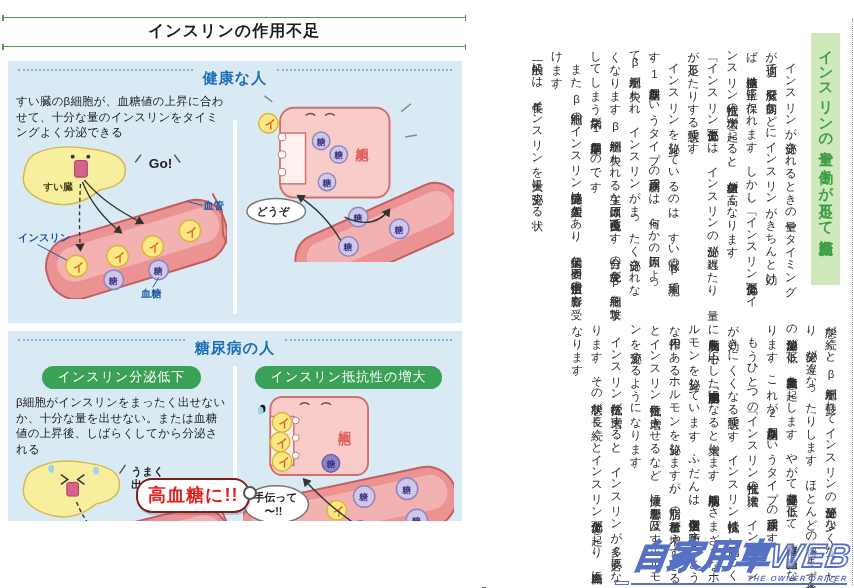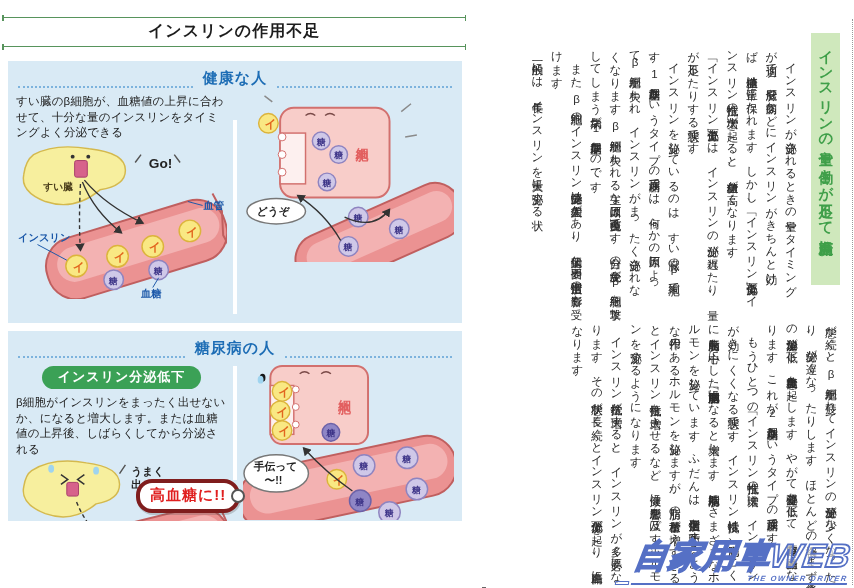--- a/index.html
+++ b/index.html
@@ -13,37 +13,37 @@
   .titlebar { position:absolute; left:2px; top:2px; width:464px; }
   .g-rule { position:relative; height:0; border-top:1.5px solid #57945c; }
   .g-rule::before,.g-rule::after { content:""; position:absolute; top:-3.5px; width:1.5px; height:6px; background:#57945c; }
   .g-rule::before { left:0; } .g-rule::after { right:0; }
   .titlebar .main-title { text-align:center; font-size:16px; font-weight:bold; color:#1c1c1c; padding:3px 0 4px; letter-spacing:1px; }
 
   .panel { position:absolute; left:8px; width:454px; background:#d9eaf5; overflow:hidden; }
   .panel-healthy { top:46px; height:262px; }
   .panel-diabetes { top:316px; height:190px; }
 
-  .sec-head { display:flex; align-items:flex-end; padding:8px 10px 2px; }
+  .sec-head { display:flex; align-items:flex-start; padding:8px 10px 2px; }
   .leader { flex:1; height:0; border-top:2px dotted #7db3dd; }
   .sec-head .sec-title { font-size:15px; font-weight:bold; color:#1d6db5; padding:0 10px; letter-spacing:1px; white-space:nowrap; }
 
   .cols { position:relative; display:flex; height:calc(100% - 30px); }
   .col { width:50%; padding:4px 8px 12px; position:relative; }
   .vdivider { position:absolute; left:50%; top:30px; bottom:8px; width:4px; margin-left:-2px; background:#fff; }
   .panel-diabetes .vdivider { top:6px; bottom:40px; }
 
   .caption { font-size:11.5px; line-height:15.5px; color:#222; letter-spacing:0.2px; }
   .pill { display:block; width:fit-content; margin:2px auto 6px; background:#3ba156; color:#fff;
-    font-size:13px; font-weight:bold; padding:2px 16px 3px; border-radius:12px; letter-spacing:1px; white-space:nowrap;text-align:center; }
+    font-size:13px; font-weight:normal; padding:2px 16px 3px; border-radius:12px; letter-spacing:1px; white-space:nowrap;text-align:center; }
 
   .illu { display:block; width:100%; }
 
   .hyper-bubble { position:absolute; left:128px; bottom:8px; z-index:5; background:#fff;
-    border:4px solid #7f1d1d; border-radius:16px; padding:3px 10px 4px; font-size:15px; font-weight:bold;
+    border:2px solid #7f1d1d; border-radius:16px; padding:3px 10px 4px; font-size:18px; font-weight:bold;
     color:#e01f1f; letter-spacing:1px; white-space:nowrap; box-shadow:1px 2px 0 rgba(80,80,80,.25); }
   .hyper-bubble::after { content:""; position:absolute; right:-9px; top:6px; width:10px; height:10px;
     background:#fff; border:2px solid #555; border-radius:50%; }
 
   
   .page-right { position:absolute; left:480px; top:0; width:374px; height:588px; background:#fff; }
   .edge-dots-v { position:absolute; right:1px; top:4px; bottom:18px; width:0; border-right:1px dotted #999; }
   .edge-dots-h { position:absolute; left:4px; right:2px; bottom:14px; height:0; border-bottom:1px dotted #999; }
   .edge-sq { position:absolute; left:2px; bottom:12px; width:4px; height:4px; background:#666; }
 
@@ -209,21 +209,21 @@
 
     <div class="panel panel-diabetes">
       <div class="sec-head">
         <div class="leader"></div>
         <div class="sec-title">糖尿病の人</div>
         <div class="leader"></div>
       </div>
       <div class="cols">
         <div class="col">
           <span class="pill">インスリン分泌低下</span>
-          <div class="caption">β細胞がインスリンをまったく出せないか、になると増大します。または血糖値の上昇後、しばらくしてから分泌される</div>
+          <div class="caption">β細胞がインスリンをまったく出せないか、十分な量を出せない。または血糖値の上昇後、しばらくしてから分泌される</div>
 
           <svg class="illu" viewBox="0 0 216 150">
             <defs>
               <marker id="ah3" markerWidth="7" markerHeight="7" refX="5" refY="3.5" orient="auto">
                 <path d="M0,0 L6,3.5 L0,7 Z" fill="#333"></path>
               </marker>
             </defs>
 
             <g transform="rotate(-14 120 105)">
               <rect x="22" y="68" width="200" height="66" rx="32" fill="#eb9292" stroke="#c05f5f" stroke-width="2"></rect>
@@ -255,20 +255,21 @@
               <text x="47" y="112" class="glyph-sugar" fill="#2a2270">糖</text>
               <circle cx="96" cy="122" r="11" fill="#cfc8e8" stroke="#8f84c0" stroke-width="1.5"></circle>
               <text x="91" y="126" class="glyph-sugar">糖</text>
               <circle cx="60" cy="138" r="11" fill="#8f86c6" stroke="#6c62a8" stroke-width="1.5"></circle>
               <text x="55" y="142" class="glyph-sugar" fill="#2a2270">糖</text>
             </g>
           </svg>
         </div>
         <div class="vdivider"></div>
         <div class="col">
+          <span class="pill">インスリン抵抗性の増大</span>
 
           <svg class="illu" viewBox="0 0 216 160">
             <defs>
               <marker id="ah4" markerWidth="7" markerHeight="7" refX="5" refY="3.5" orient="auto">
                 <path d="M0,0 L6,3.5 L0,7 Z" fill="#333"></path>
               </marker>
             </defs>
 
             <g transform="rotate(-12 120 120)">
               <rect x="-6" y="88" width="226" height="62" rx="30" fill="#eb9292" stroke="#c05f5f" stroke-width="2"></rect>

